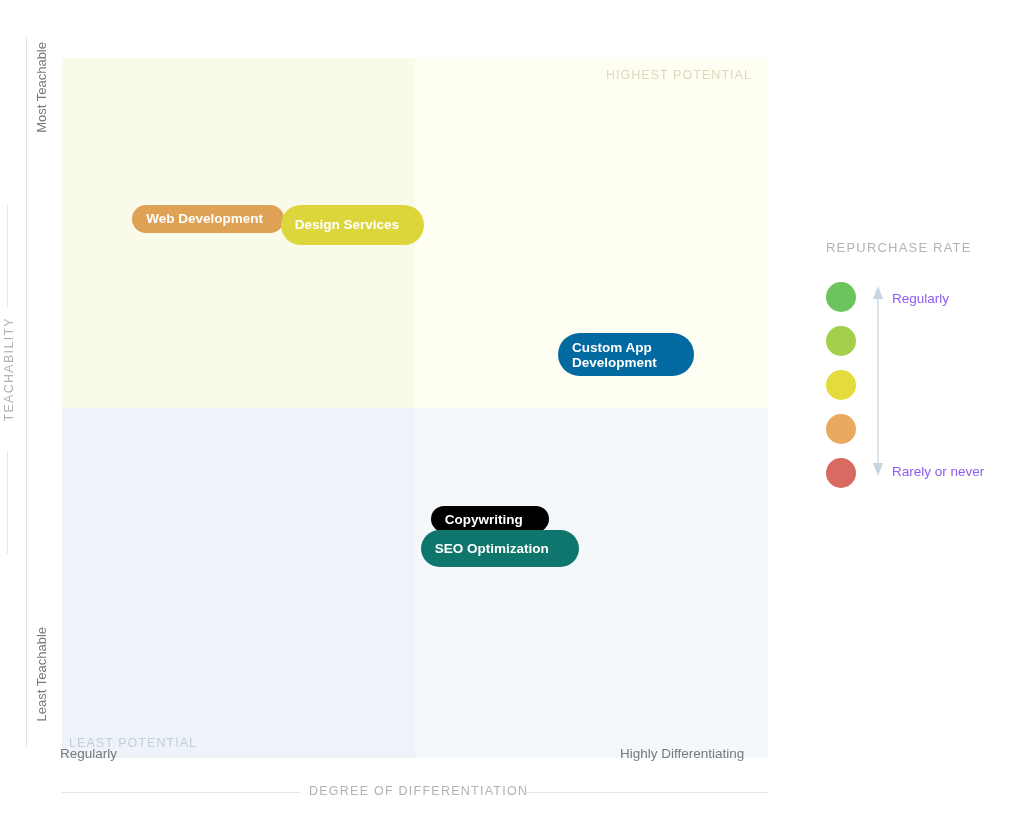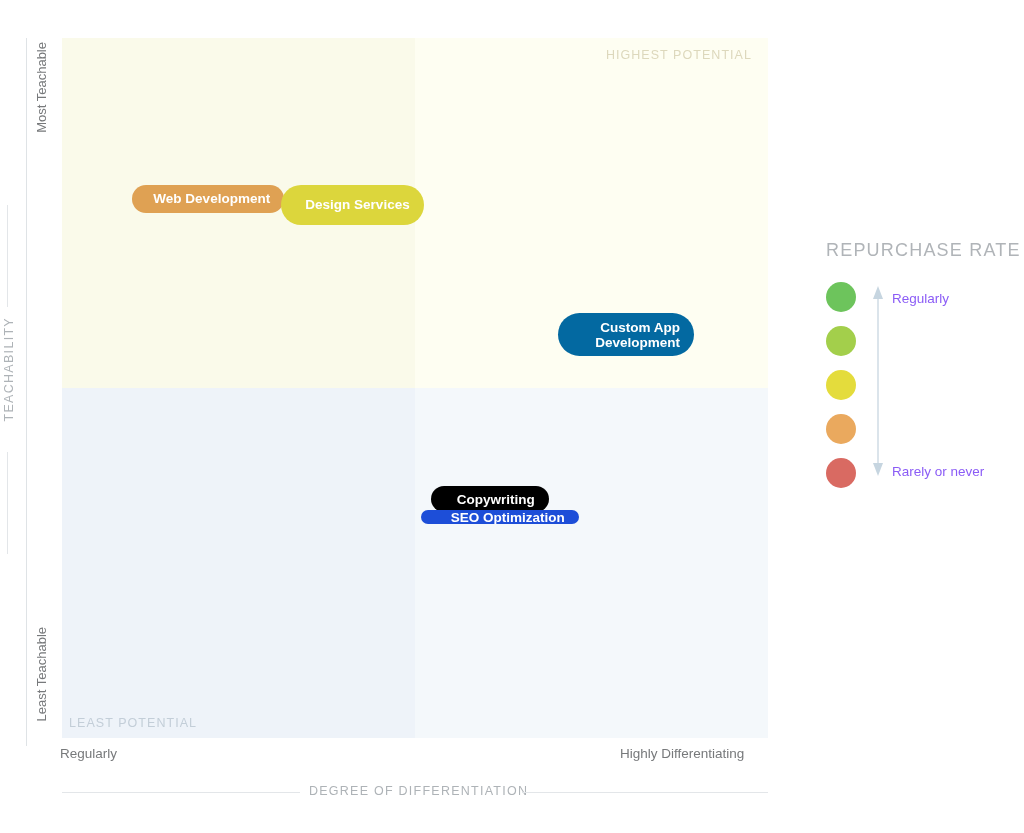--- a/index.html
+++ b/index.html
@@ -13,21 +13,21 @@
     position: relative;
     overflow: hidden;
     font-family: "Liberation Sans", sans-serif;
     -webkit-font-smoothing: antialiased;
   }
 
   
   #matrix {
     position: absolute;
     left: 62px;
-    top: 38px;
+    top: 58px;
     width: 706px;
     height: 700px;
   }
   .quad {
     position: absolute;
     width: 50%;
     height: 50%;
   }
   .quad.tl { left: 0;   top: 0;   background: #fafaea; }
   .quad.tr { left: 50%; top: 0;   background: #fefef2; }
@@ -55,21 +55,21 @@
   .pill {
     position: absolute;
     border-radius: 999px;
     color: #ffffff;
     font-size: 13.5px;
     font-weight: bold;
     line-height: 1.12;
     display: flex;
     align-items: center;
     justify-content: center;
-    text-align: right;
+    text-align: left;
     white-space: nowrap;
     box-sizing: border-box;
     padding: 0 14px;
     overflow: hidden;
   }
   .pill.two-line { white-space: normal; }
   .pill .pill-text { display: block; width: 100%; }
 
   
   #y-axis {
@@ -174,21 +174,21 @@
     left: 826px;
     top: 240px;
     width: 198px;
     height: 250px;
   }
   #legend-title {
     position: absolute;
     left: 0;
     top: 0;
     color: #b0b4b8;
-    font-size: 18px;
+    font-size: 13px;
     letter-spacing: 1.2px;
     white-space: nowrap;
   }
   .legend-dot {
     position: absolute;
     left: 0;
     width: 30px;
     height: 30px;
     border-radius: 50%;
   }
@@ -234,21 +234,21 @@
       </div>
       <div class="pill" style="width: 143px; height: 40px; background: rgb(220, 214, 60); left: 218.666px; top: 147px; z-index: 11;">
         <span class="pill-text">Design Services</span>
       </div>
       <div class="pill two-line" style="width: 136px; height: 43px; background: #0369a1; left: 496.094px; top: 275.3px; z-index: 12;">
         <span class="pill-text">Custom App Development</span>
       </div>
       <div class="pill" style="width: 118px; height: 26px; background: #000000; left: 368.836px; top: 448.3px; z-index: 13;">
         <span class="pill-text">Copywriting</span>
       </div>
-      <div class="pill" style="width: 158px; height: 14px; background: #1d4ed8; left: 358.72px; top: 472.3px; z-index: 14;">
+      <div class="pill" style="width: 158px; height: 37px; background: #0f766e; left: 358.72px; top: 472.3px; z-index: 14;">
         <span class="pill-text">SEO Optimization</span>
       </div>
     </div>
 </div>
 
 <div id="x-tick-left">Regularly</div>
 <div id="x-tick-right">Highly Differentiating</div>
 <div id="x-axis-line-left"></div>
 <div id="x-axis-title">DEGREE OF DIFFERENTIATION</div>
 <div id="x-axis-line-right"></div>

